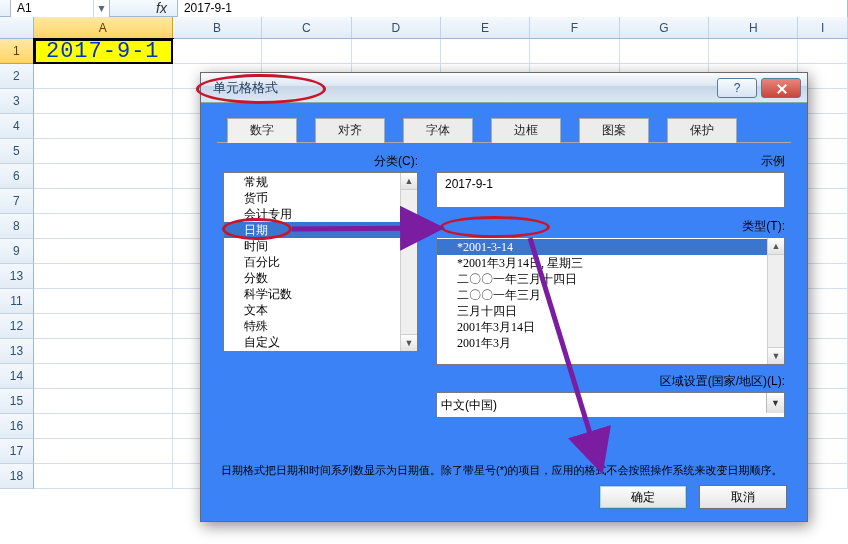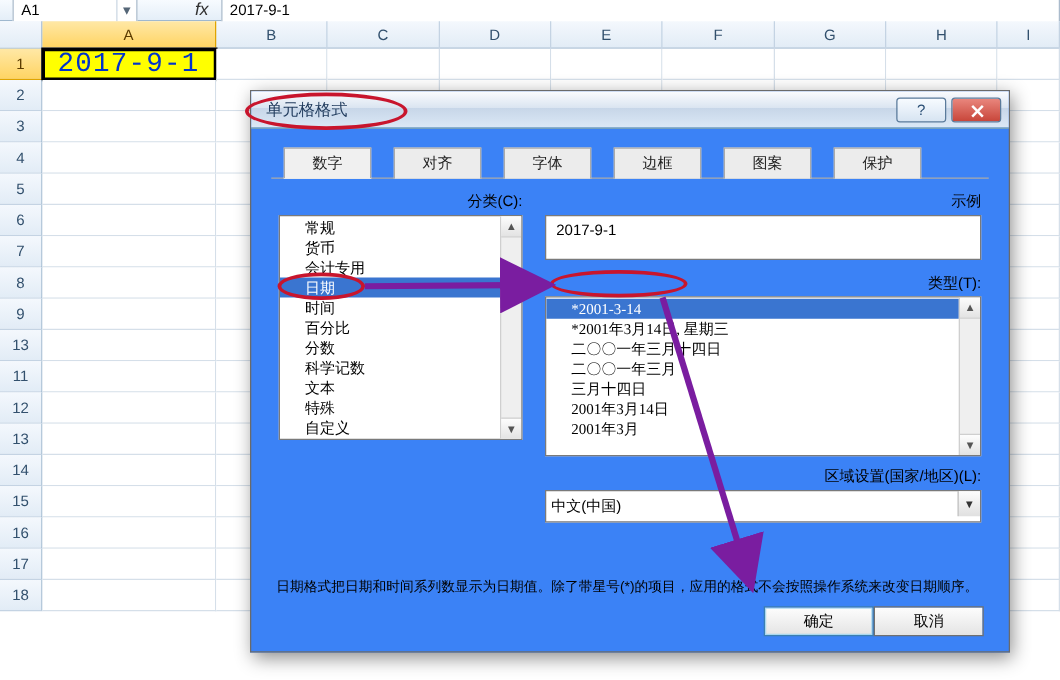--- a/index.html
+++ b/index.html
@@ -75,21 +75,21 @@
   .listbox .item.selected { background:#3a75d0; color:#fff; }
 
   .preview-box { border:1px solid #7a7a7a; background:#fff; height:36px; padding:4px 8px; font-size:12px; margin-bottom:10px; }
   .type-list { height:128px; }
 
   .combo { border:1px solid #7a7a7a; background:#fff; height:26px; display:flex; align-items:center; padding:0 4px; font-size:12px; position:relative; }
   .combo .dd { position:absolute; right:0; top:0; width:18px; height:20px; background:linear-gradient(#fdfdfd,#e0e0e0); border-left:1px solid #bbb; display:flex; align-items:center; justify-content:center; font-size:9px; color:#333; }
 
   .desc { font-size:11px; line-height:18px; margin:6px 4px 0 4px; }
 
-  .dlg-actions { display:flex; justify-content:flex-end; padding:6px 4px 0 0; }
+  .dlg-actions { display:flex; justify-content:flex-end; gap:12px; padding:6px 4px 0 0; }
   .btn { width:88px; height:24px; border:1px solid #707070; background:linear-gradient(#fdfdfd,#e4e4e4); font-size:12px; display:flex; align-items:center; justify-content:center; }
   .btn.default { border:1px solid #3c7fb1; box-shadow:0 0 0 1px #a8d8f0 inset; }
 
   
   .anno { position:absolute; pointer-events:none; }
   .oval { border:3px solid #c8152d; border-radius:50%; }
   .oval1 { left:196px; top:74px; width:130px; height:30px; }
   .oval2 { left:222px; top:218px; width:70px; height:22px; }
   .oval3 { left:440px; top:216px; width:110px; height:22px; }
 

